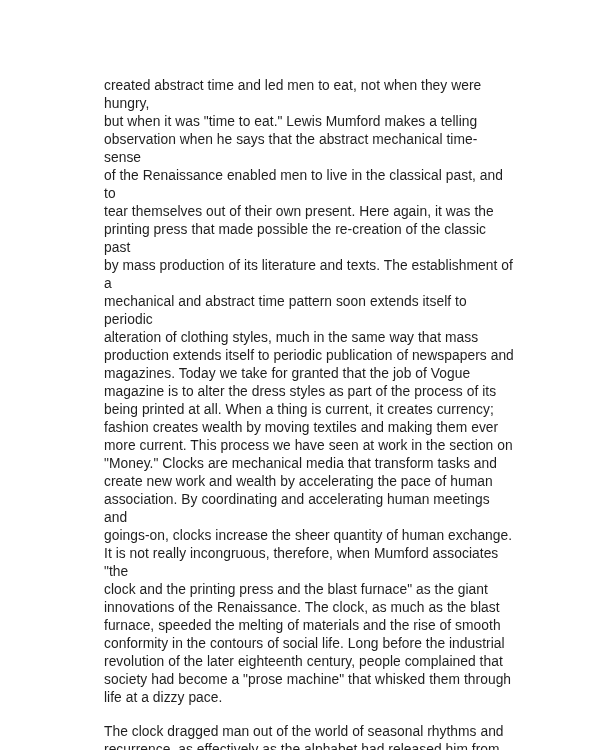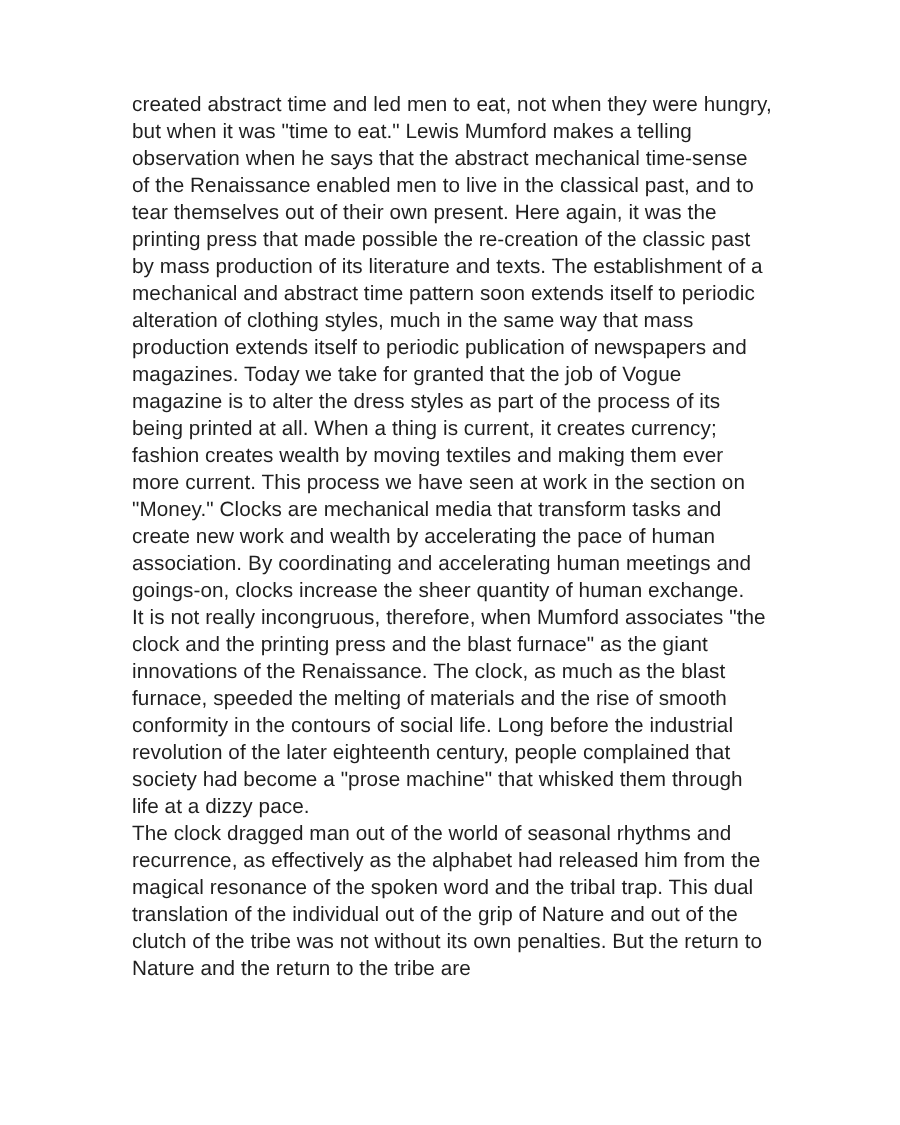--- a/index.html
+++ b/index.html
@@ -22,21 +22,21 @@
     position: absolute;
     left: 88px;
     top: 61px;
     width: 442px;
     font-size: 13.8px;
     line-height: 18px;
     letter-spacing: 0.05px;
     color: #1f1f1f;
   }
   .para {
-    margin: 0;
+    margin: 16px;
     padding: 0;
     white-space: pre-line; 
   }
 </style>
 </head>
 <body>
 
 <div class="page" style="background: rgb(255, 255, 255);">
   <div class="text-block" style="color: rgb(31, 31, 31);">
     <p class="para">created abstract time and led men to eat, not when they were hungry,

